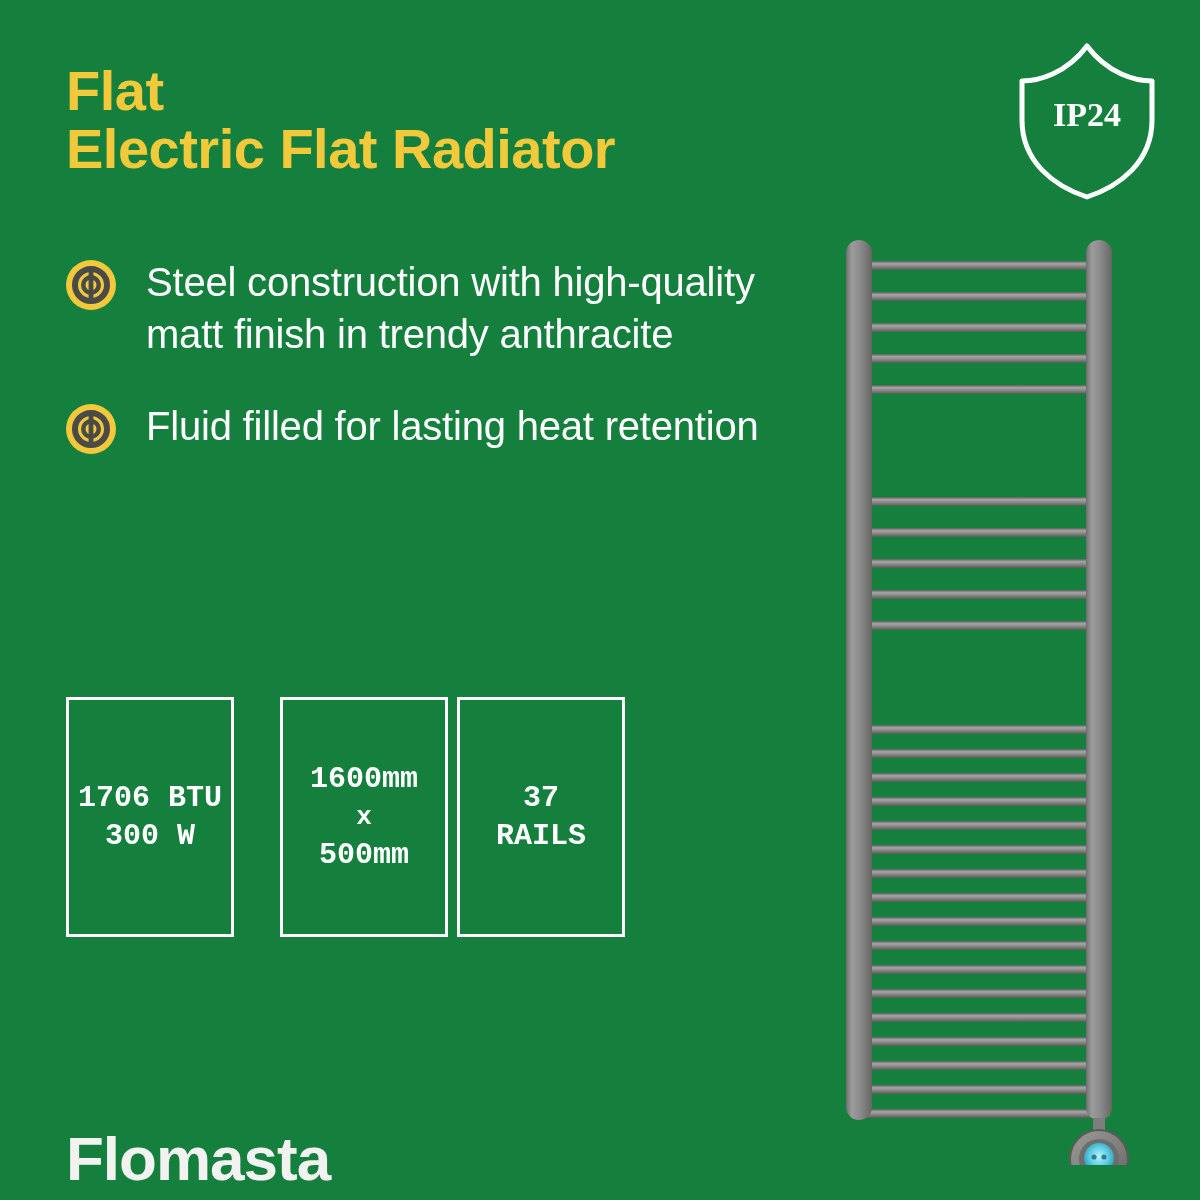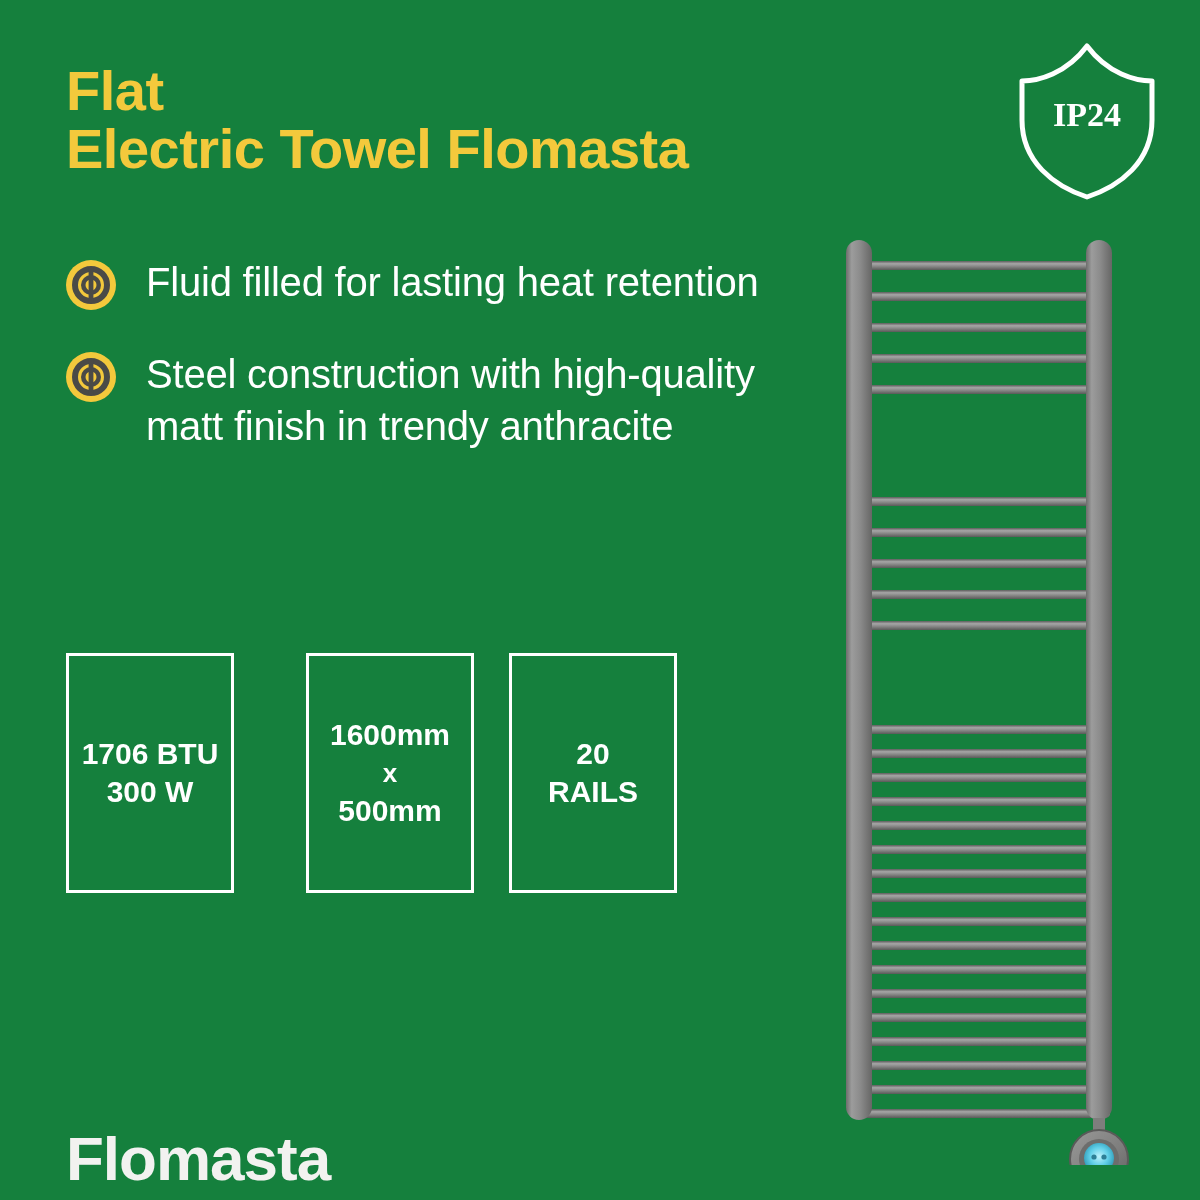--- a/index.html
+++ b/index.html
@@ -61,21 +61,21 @@
   .bullet-icon svg { display:block; width:50px; height:50px; }
   .bullet-text {
     color:#ffffff;
     font-size:40px;
     line-height:52px;
     font-weight:300;
     letter-spacing:-0.2px;
   }
 
   
-  .specs { position:absolute; left:66px; top:653px; display:flex; gap:35px; }
+  .specs { position:absolute; left:66px; top:697px; display:flex; gap:9px;font-family:Liberation Mono, monospace; }
   .spec-box {
     width:168px; height:240px;
     border:3px solid #ffffff;
     display:flex; align-items:center; justify-content:center;
     text-align:center;
   }
   .spec-box.wide { width:168px;margin-left:37px; }
   .spec-lines { color:#ffffff; font-weight:bold; font-size:30px; line-height:38px; }
   .spec-lines .small { font-size:26px; display:block; }
   .spec-lines span { display:block; }
@@ -91,60 +91,60 @@
   .radiator { position:absolute; left:820px; top:225px; width:320px; height:940px; }
   .radiator svg { display:block; }
 </style>
 </head>
 <body>
 
 <div id="canvas">
 
   <div class="headline">
     <span class="l1">Flat</span>
-    <span class="l2">Electric Towel Flomasta</span>
+    <span class="l2">Electric Flat Radiator</span>
   </div>
 
   <div class="shield">
     <svg viewBox="0 0 150 170" xmlns="http://www.w3.org/2000/svg">
       <path d="M75 12 C 96 40, 124 47, 140 47 L 140 86 C 140 128, 108 152, 75 163 C 42 152, 10 128, 10 86 L 10 47 C 26 47, 54 40, 75 12 Z" fill="none" stroke="#ffffff" stroke-width="5" stroke-linejoin="round"></path>
     </svg>
     <div class="shield-text">IP24</div>
   </div>
 
   <div class="bullets">
+
+    <div class="bullet">
+      <span class="bullet-icon">
+        <svg viewBox="0 0 50 50" xmlns="http://www.w3.org/2000/svg">
+          <circle cx="25" cy="25" r="25" fill="#f3c93c"></circle>
+          <path d="M25 9 A 16 16 0 1 0 25 41" fill="none" stroke="#4a4a47" stroke-width="6"></path>
+          <path d="M25 9 A 16 16 0 0 1 25 41" fill="none" stroke="#4a4a47" stroke-width="6"></path>
+          <circle cx="25" cy="25" r="10" fill="#4a4a47"></circle>
+          <circle cx="25" cy="25" r="5.5" fill="#f3c93c"></circle>
+          <rect x="22.6" y="7" width="4.8" height="36" fill="#4a4a47"></rect>
+        </svg>
+      </span>
+      <div class="bullet-text">Steel construction with high-quality matt finish in trendy anthracite</div>
+    </div>
 
     <div class="bullet">
       <span class="bullet-icon">
         <svg viewBox="0 0 50 50" xmlns="http://www.w3.org/2000/svg">
           <circle cx="25" cy="25" r="25" fill="#f3c93c"></circle>
           <path d="M25 9 A 16 16 0 1 0 25 41" fill="none" stroke="#4a4a47" stroke-width="6"></path>
           <path d="M25 9 A 16 16 0 0 1 25 41" fill="none" stroke="#4a4a47" stroke-width="6"></path>
           <circle cx="25" cy="25" r="10" fill="#4a4a47"></circle>
           <circle cx="25" cy="25" r="5.5" fill="#f3c93c"></circle>
           <rect x="22.6" y="7" width="4.8" height="36" fill="#4a4a47"></rect>
         </svg>
       </span>
       <div class="bullet-text">Fluid filled for lasting heat retention</div>
     </div>
 
-    <div class="bullet">
-      <span class="bullet-icon">
-        <svg viewBox="0 0 50 50" xmlns="http://www.w3.org/2000/svg">
-          <circle cx="25" cy="25" r="25" fill="#f3c93c"></circle>
-          <path d="M25 9 A 16 16 0 1 0 25 41" fill="none" stroke="#4a4a47" stroke-width="6"></path>
-          <path d="M25 9 A 16 16 0 0 1 25 41" fill="none" stroke="#4a4a47" stroke-width="6"></path>
-          <circle cx="25" cy="25" r="10" fill="#4a4a47"></circle>
-          <circle cx="25" cy="25" r="5.5" fill="#f3c93c"></circle>
-          <rect x="22.6" y="7" width="4.8" height="36" fill="#4a4a47"></rect>
-        </svg>
-      </span>
-      <div class="bullet-text">Steel construction with high-quality matt finish in trendy anthracite</div>
-    </div>
-
   </div>
 
   <div class="specs">
 
     <div class="spec-box">
       <div class="spec-lines">
         <span>1706 BTU</span>
         <span>300 W</span>
       </div>
     </div>
@@ -152,21 +152,21 @@
     <div class="spec-box wide">
       <div class="spec-lines">
         <span>1600mm</span>
         <span class="small">x</span>
         <span>500mm</span>
       </div>
     </div>
 
     <div class="spec-box">
       <div class="spec-lines">
-        <span>20</span>
+        <span>37</span>
         <span>RAILS</span>
       </div>
     </div>
 
   </div>
 
   <div class="logo">
     <svg viewBox="0 0 300 70" xmlns="http://www.w3.org/2000/svg">
       <text x="0" y="54" font-family="Liberation Sans, sans-serif" font-size="62" font-weight="bold" fill="#f2f2f0" letter-spacing="-1">Flomasta</text>
     </svg>

